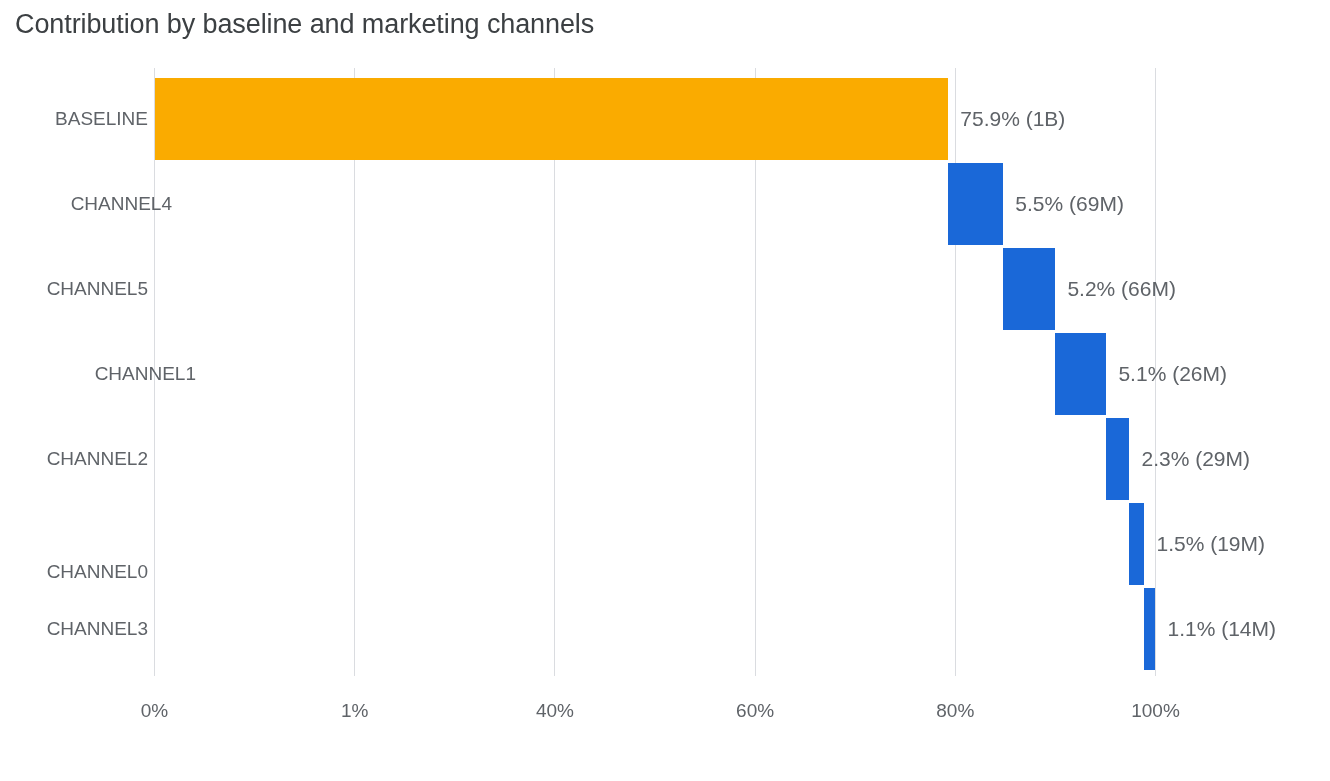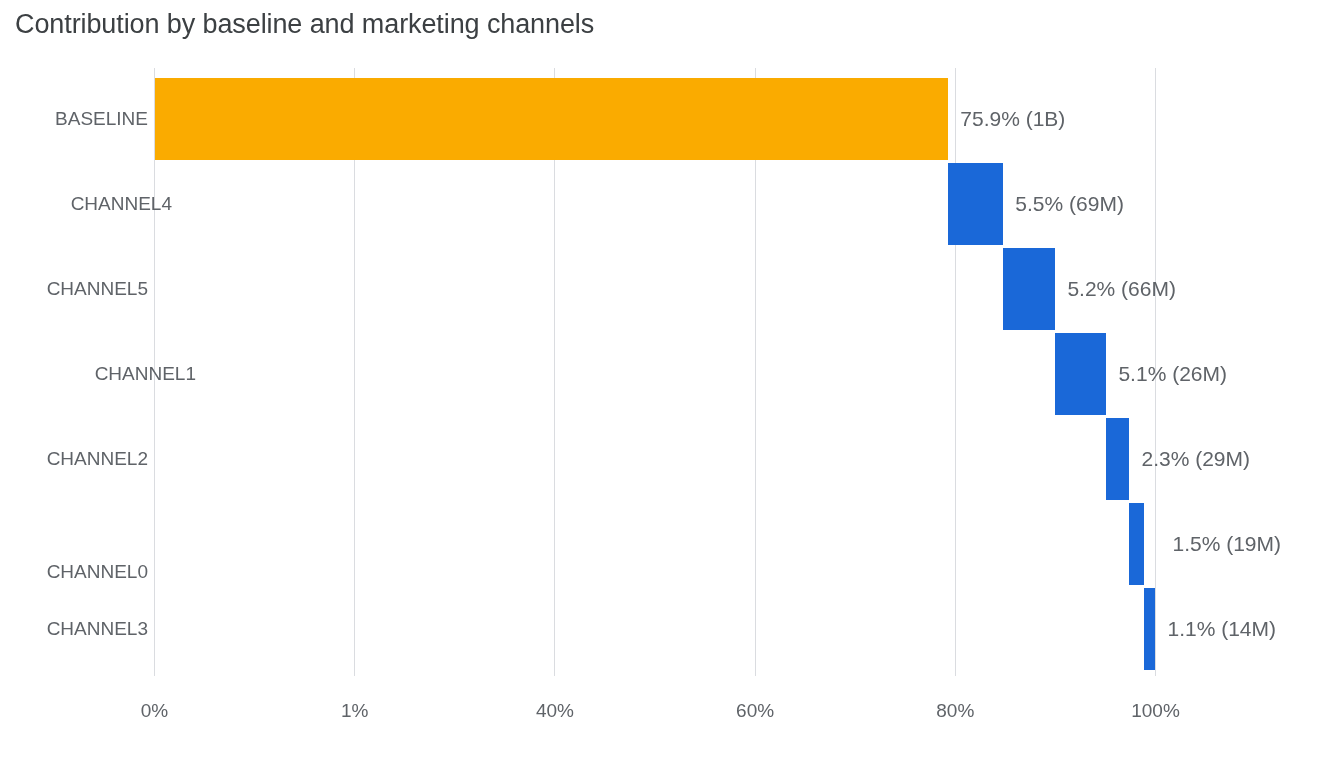--- a/index.html
+++ b/index.html
@@ -113,20 +113,20 @@
       <div class="bar channel" style="left: 1003.35px; width: 52.052px; top: 248px;"></div>
       <div class="bar-label" style="left: 1067.4px; top: 289px;">5.2% (66M)</div>
       <div class="ytick" style="top: 374px; left: 16px; width: 140px; margin-left: 32px;">CHANNEL1</div>
       <div class="bar channel" style="left: 1055.4px; width: 51.051px; top: 333px;"></div>
       <div class="bar-label" style="left: 1118.45px; top: 374px;">5.1% (26M)</div>
       <div class="ytick" style="top: 459px; left: 0px; width: 140px;">CHANNEL2</div>
       <div class="bar channel" style="left: 1106.45px; width: 23.023px; top: 418px;"></div>
       <div class="bar-label" style="left: 1141.47px; top: 459px;">2.3% (29M)</div>
       <div class="ytick" style="top: 572px; left: 0px; width: 140px;">CHANNEL0</div>
       <div class="bar channel" style="left: 1129.47px; width: 15.015px; top: 503px;"></div>
-      <div class="bar-label" style="left: 1156.49px; top: 544px; margin-left: 16px;">1.5% (19M)</div>
+      <div class="bar-label" style="left: 1156.49px; top: 544px;">1.5% (19M)</div>
       <div class="ytick" style="top: 629px; left: 0px; width: 140px;">CHANNEL3</div>
       <div class="bar channel" style="left: 1144.49px; width: 11.011px; top: 588px;"></div>
       <div class="bar-label" style="left: 1167.5px; top: 629px;">1.1% (14M)</div>
     </div>
 
 
 </div>
 
 </body></html>

